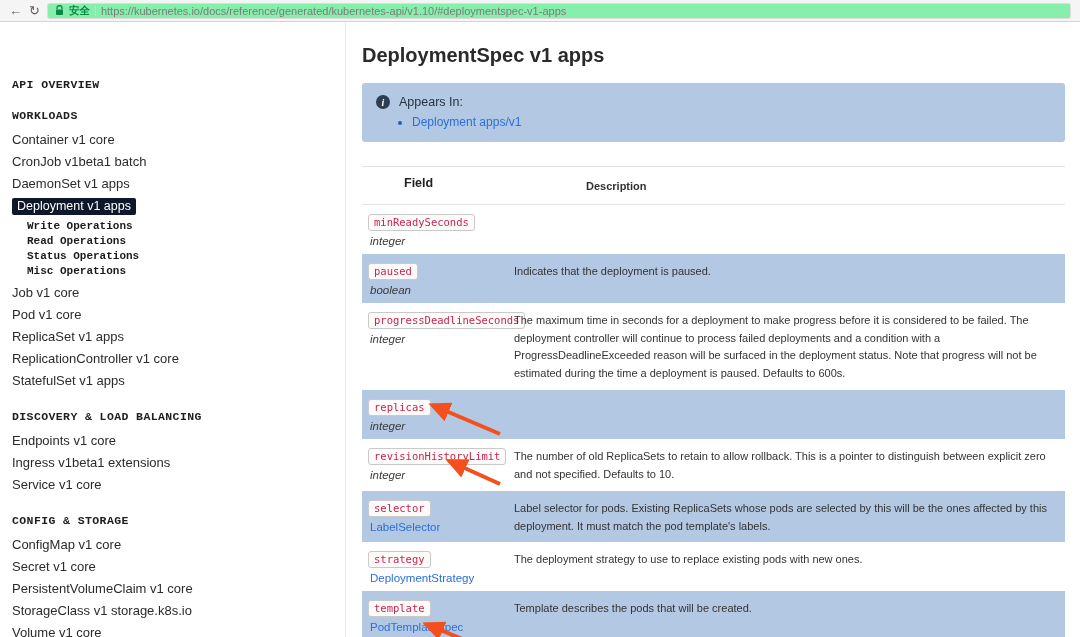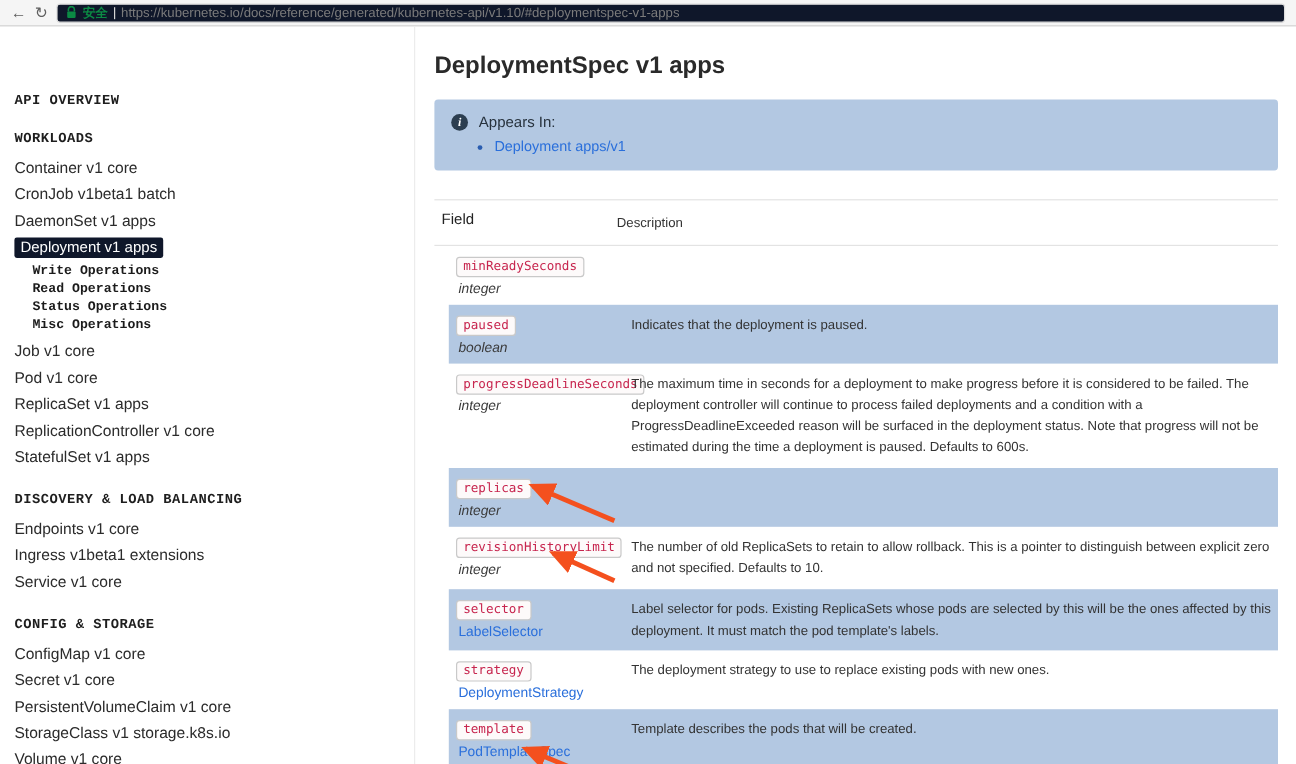--- a/index.html
+++ b/index.html
@@ -3,21 +3,21 @@
 <meta charset="utf-8">
 <style>
   * { margin:0; padding:0; box-sizing:border-box; }
   html,body { width:1080px; height:637px; overflow:hidden; background:#fff;
               font-family:"Liberation Sans", sans-serif; }
 
   
   .browser-bar { height:22px; background:#f5f5f5; border-bottom:1px solid #d4d4d4;
                  display:flex; align-items:center; gap:7px; padding:0 9px; }
   .nav-icon { color:#5f5f5f; font-size:13px; line-height:1; cursor:default; }
-  .url-bar { flex:1; height:16px; background:#0f172a; border:1px solid #dcdcdc; border-radius:3px;
+  .url-bar { flex:1; height:16px; background:#86efac; border:1px solid #dcdcdc; border-radius:3px;
              display:flex; align-items:center; padding:0 7px; gap:5px; overflow:hidden; }
   .lock-icon svg { display:block; }
   .secure { color:#0b8a44; font-size:10.5px; font-weight:bold; white-space:nowrap; }
   .url-sep { width:1px; height:10px; background:#d4d4d4; flex-shrink:0; }
   .url-text { color:#7b7b7b; font-size:11px; white-space:nowrap; overflow:hidden; }
 
   
   .layout { display:flex; height:615px; }
 
   
@@ -41,22 +41,22 @@
                font-size:10px; font-weight:bold; font-style:italic; flex-shrink:0;
                display:flex; align-items:center; justify-content:center;
                font-family:"Liberation Serif", serif; }
   .info-list { margin:6px 0 0 36px; }
   .info-list li { font-size:12px; color:#2a5db0; margin-top:2px; }
   .info-link { color:#2a6fdb; text-decoration:none; cursor:pointer; }
 
   
   .doc-table { margin-top:24px; border-top:1px solid #e3e3e3; }
   .thead { display:flex; border-bottom:1px solid #e3e3e3; padding:9px 0 8px; }
-  .th { font-weight:normal; font-size:12.5px; color:#222; }
-  .trow { display:flex; padding:7px 0; position:relative;margin-left:12px; }
+  .th { font-weight:bold; font-size:12.5px; color:#222;margin-left:36px; }
+  .trow { display:flex; padding:7px 0; position:relative; }
   .trow.hl { background:#b3c8e2; }
   .tcell.field { width:152px; flex-shrink:0; padding-left:6px; }
   .tcell.desc { flex:1; font-size:11px; color:#333; line-height:1.62; padding-right:4px; padding-top:2px; }
   code.fname { font-family:"DejaVu Sans Mono", monospace; font-size:10.5px; color:#c7254e;
                background:#fdfafa; border:1px solid #c9c9c9; border-radius:3px;
                padding:1px 5px 2px; display:inline-block; }
   .ftype { display:block; font-size:11.5px; color:#3a3a3a; margin-top:4px; padding-left:2px; }
   a.flink { color:#2a6fdb; cursor:pointer; text-decoration:none; }
 
   .arrow { position:absolute; pointer-events:none; z-index:5; }

